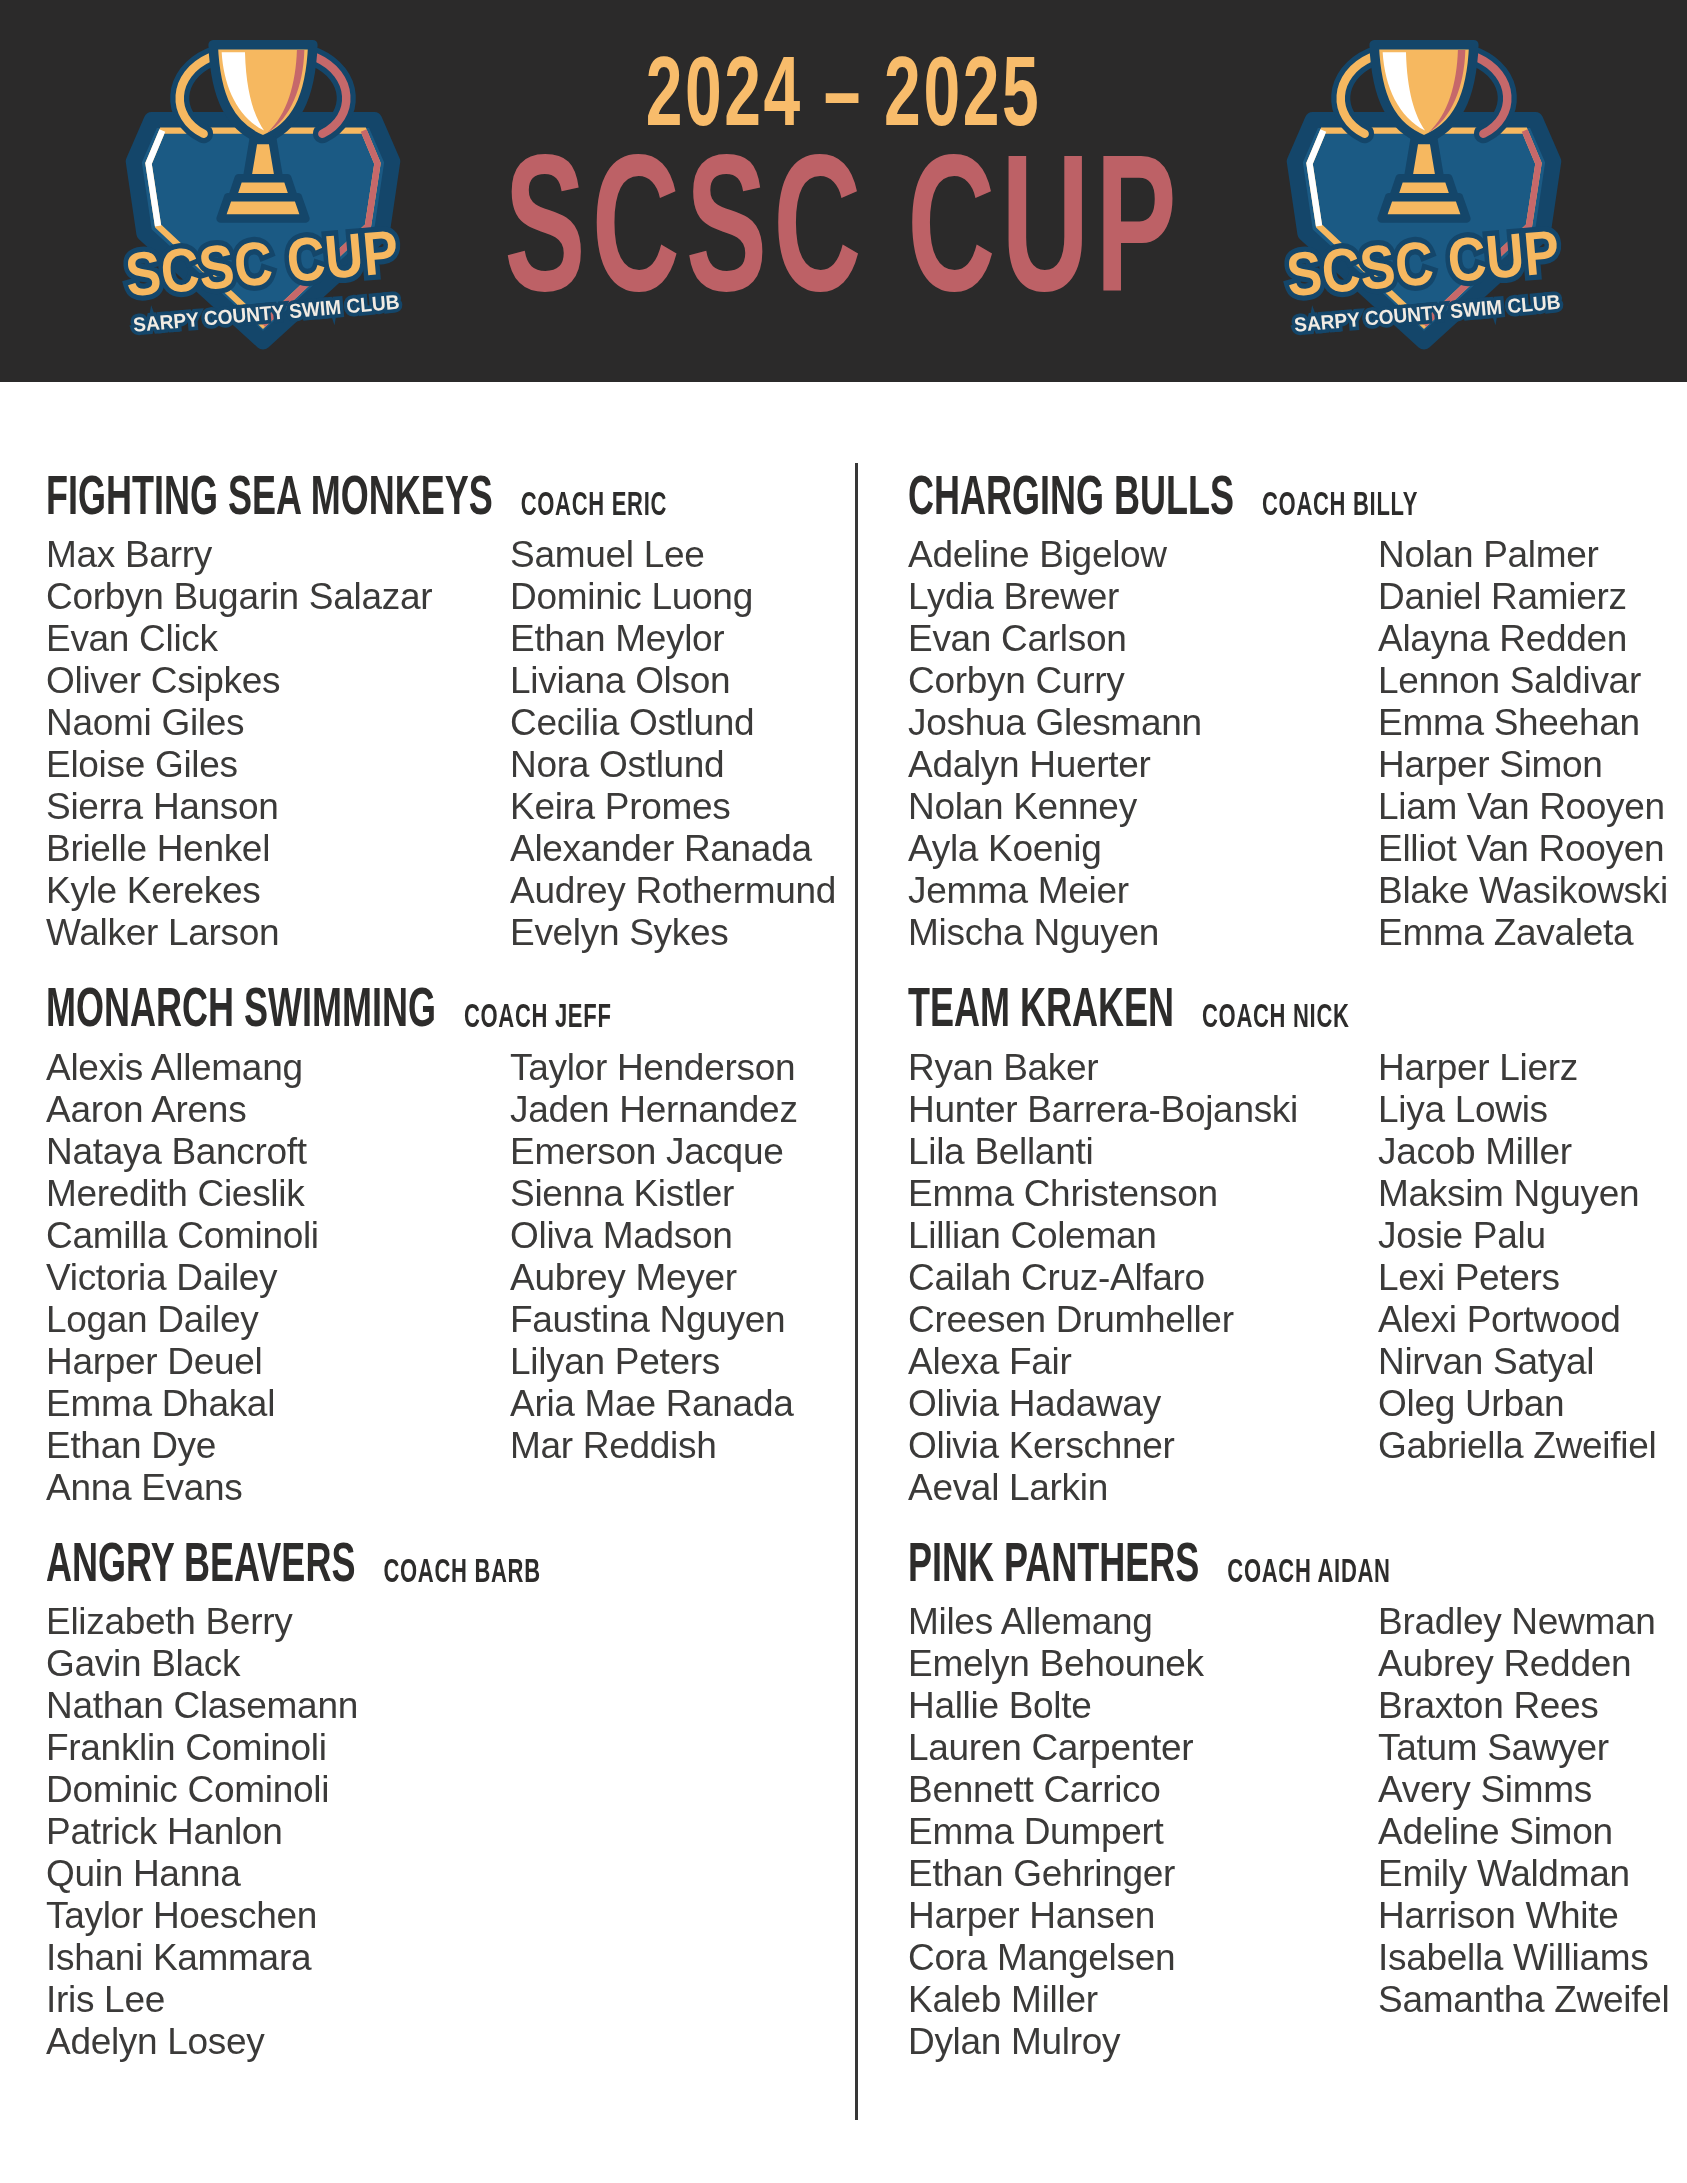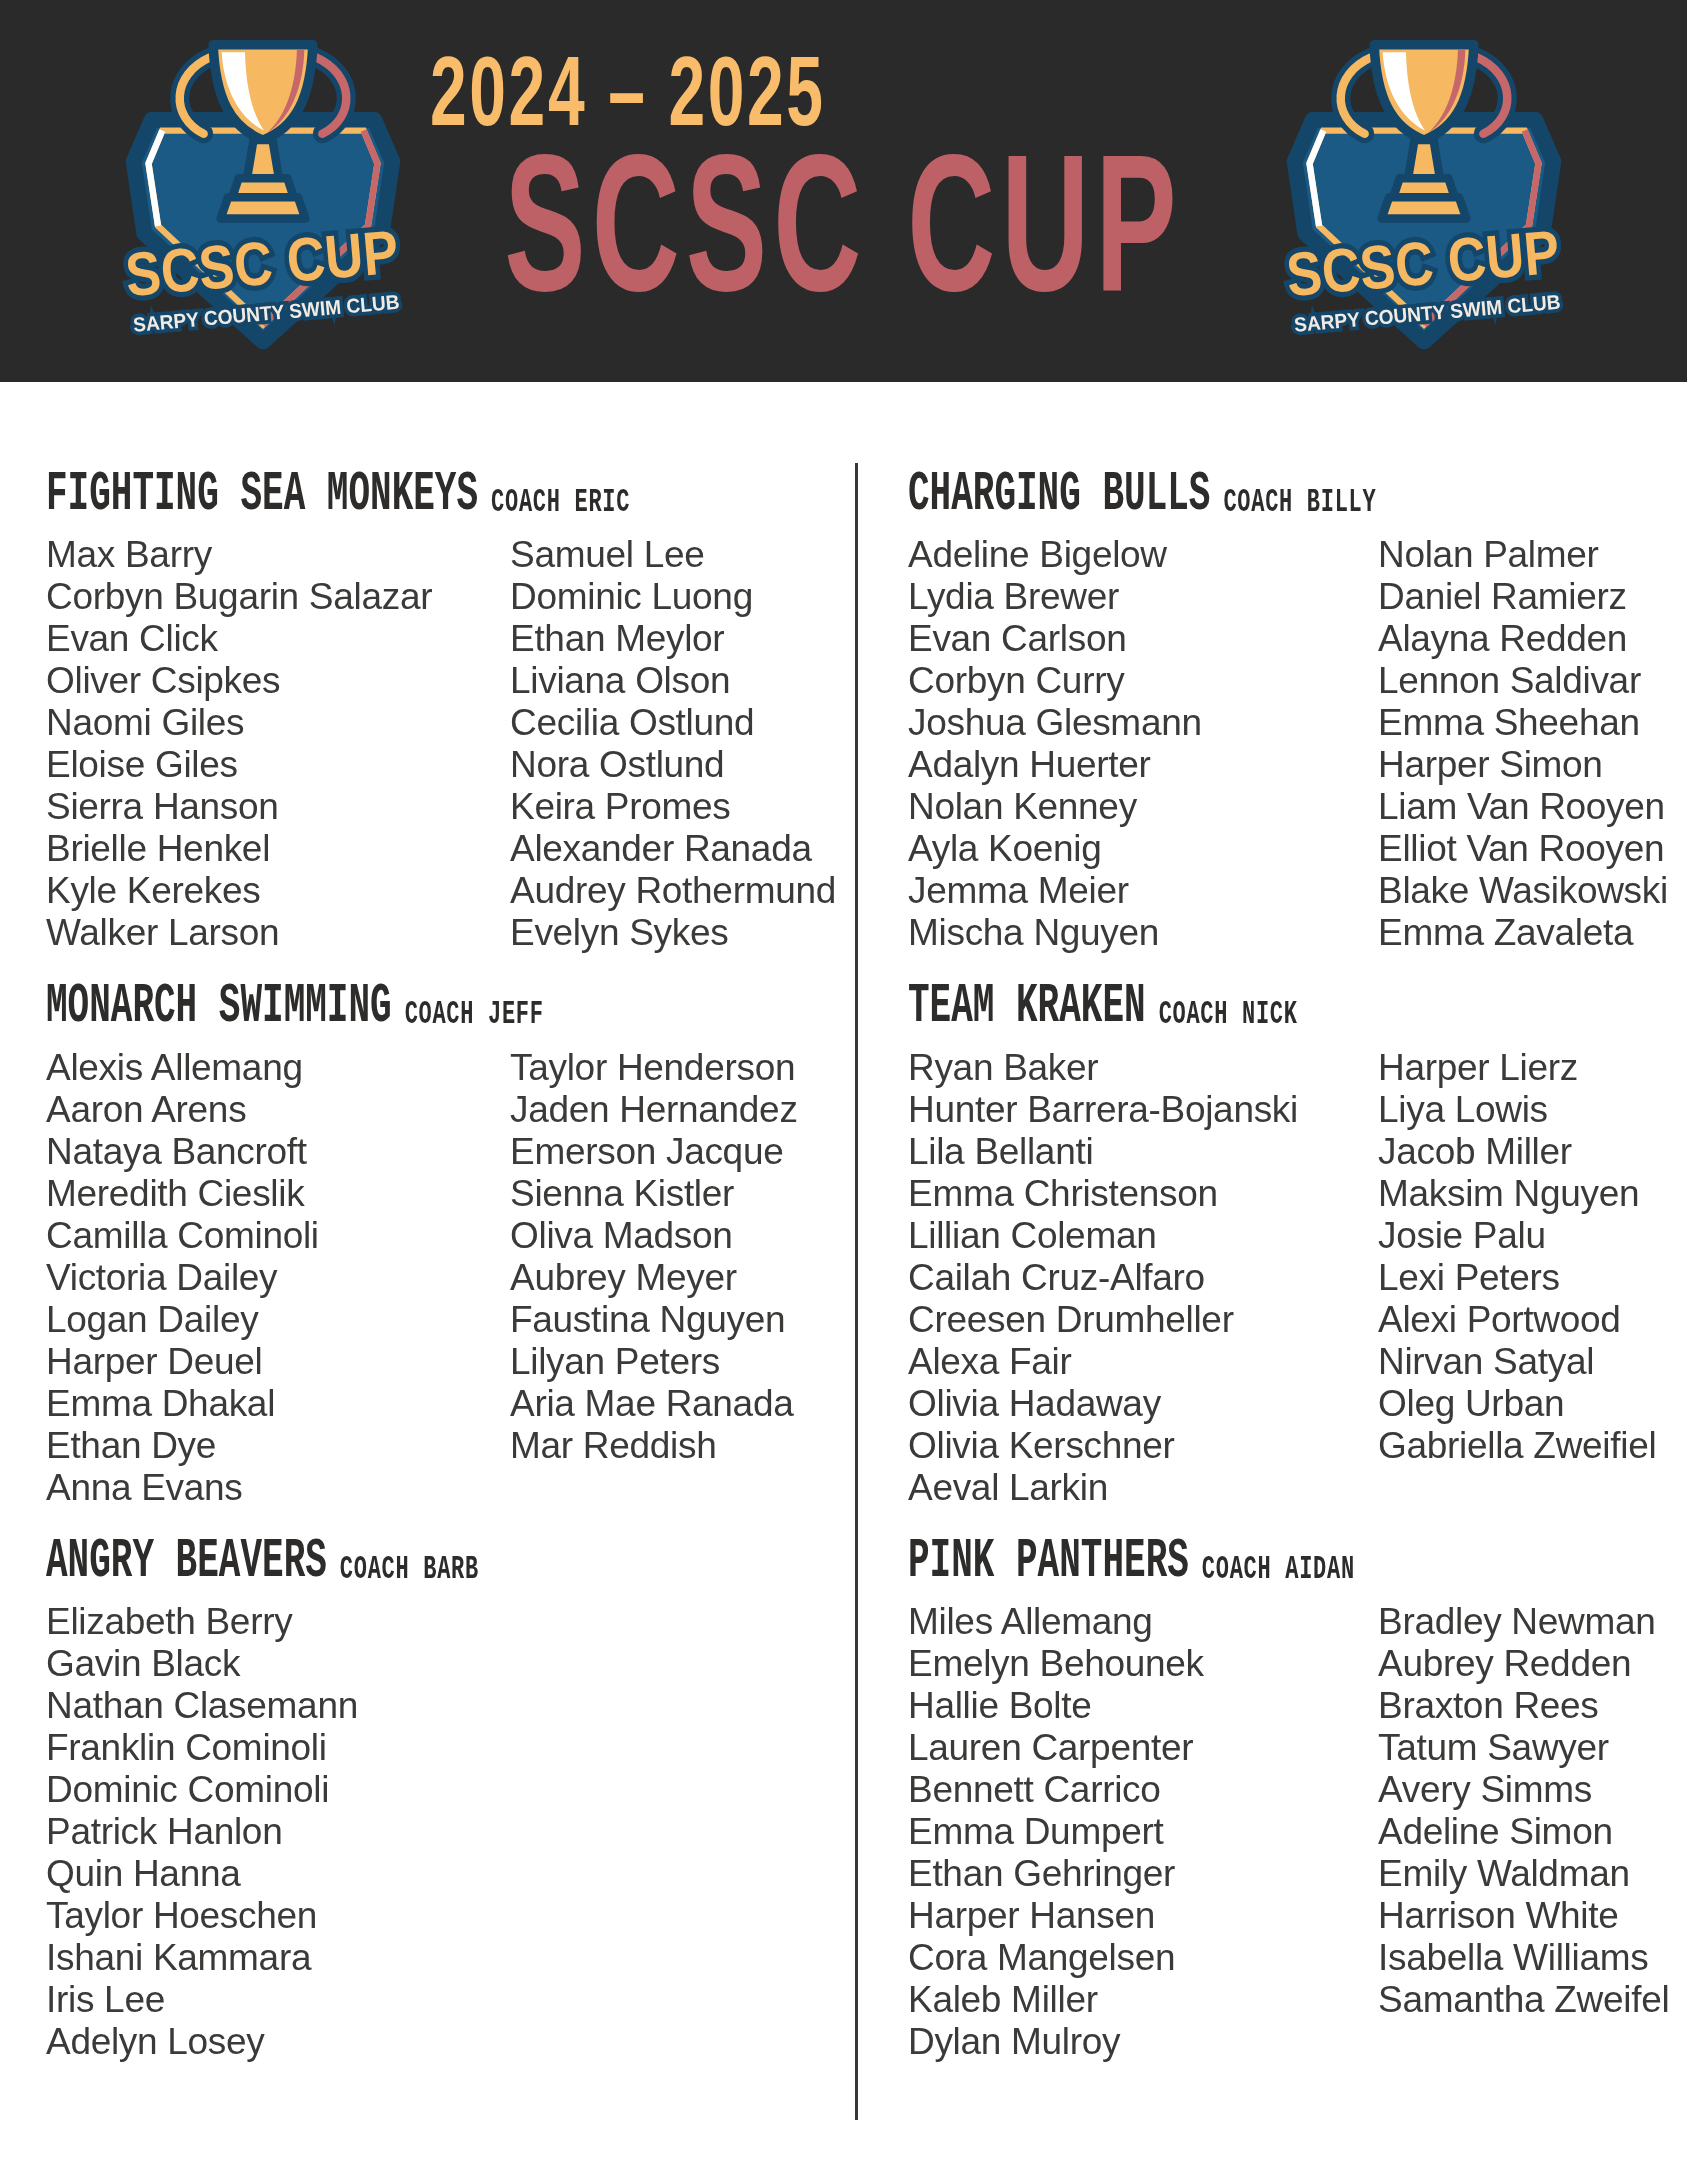--- a/index.html
+++ b/index.html
@@ -12,21 +12,21 @@
   
   .hero {
     position:relative; width:100%; height:382px; background:#2b2a2a;
     display:flex; align-items:center; justify-content:space-between;
   }
   .logo { width:334px; height:318px; flex:0 0 auto; }
   #logo-left  { margin-left:96px; }
   #logo-right { margin-right:96px; }
   .logo svg { width:100%; height:100%; display:block; }
   .hero-center { position:relative; flex:1 1 auto; height:100%; }
-  .years { position:absolute; top:74px; left:0; right:0; height:66px; }
+  .years { position:absolute; top:74px; left:0; right:0; height:66px; text-align:center; }
   .years span {
     display:inline-block; font-weight:bold; font-size:66px; line-height:66px;
     color:#f8bc6b; letter-spacing:2.6px; transform:scaleY(1.5); transform-origin:center bottom;
     white-space:nowrap;
   }
   .big-title { position:absolute; top:198px; left:0; right:0; height:122px; text-align:center; }
   .big-title span {
     display:inline-block; font-weight:bold; font-size:122px; line-height:122px;
     color:#bd6166; letter-spacing:6px; transform:scaleY(1.6); transform-origin:center bottom;
     white-space:nowrap;
@@ -37,22 +37,22 @@
   .divider {
     position:absolute; left:855px; top:81px; width:2.6px; height:1657px;
     background:#373737;
   }
   .col { padding-top:81px; }
   .col-left  { width:855px; padding-left:46px; padding-right:20px; }
   .col-right { flex:1 1 auto; padding-left:53px; padding-right:13.2px; }
 
   .team { margin-bottom:21px; }
   .team-head {
-    display:flex; align-items:baseline; gap:13px;
-    padding-top:24px; height:62px; white-space:nowrap;font-family:Liberation Mono, monospace;
+    display:flex; align-items:baseline; gap:28px;
+    padding-top:24px; height:62px; white-space:nowrap;
   }
   .head-name {
     display:inline-block; font-weight:bold; font-size:36px; line-height:36px;
     color:#2d2c2b; transform:scaleY(1.55); transform-origin:left bottom;
   }
   .head-coach {
     display:inline-block; font-weight:bold; font-size:22px; line-height:22px;
     color:#2d2c2b; letter-spacing:0.7px; transform:scaleY(1.5); transform-origin:left bottom;
   }
   .names { display:flex; margin-top:9.3px; }

